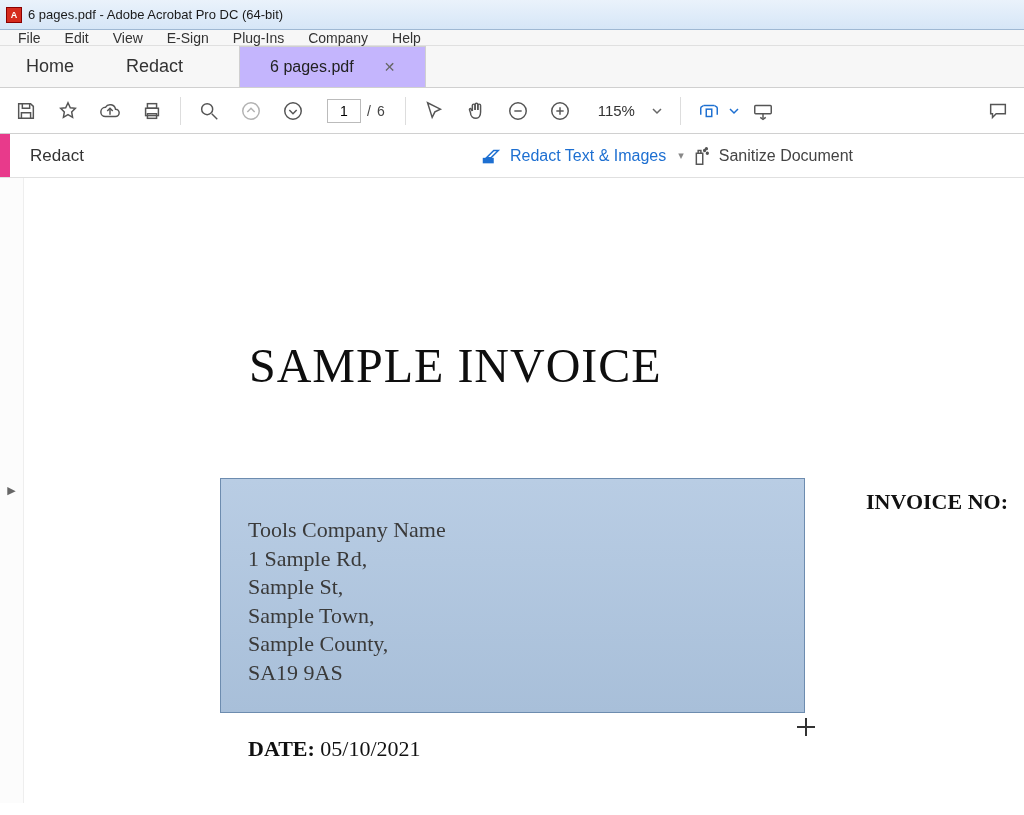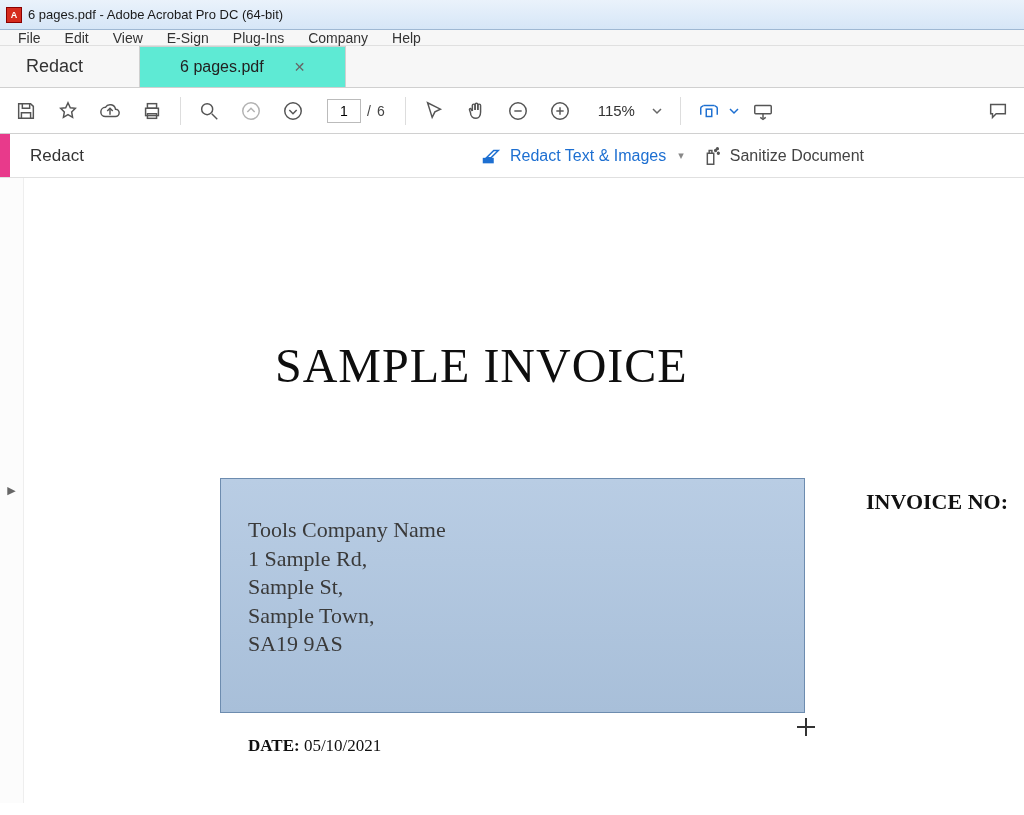--- a/index.html
+++ b/index.html
@@ -6,54 +6,54 @@
   html, body { width: 1024px; height: 815px; overflow: hidden; font-family: "Segoe UI", Arial, sans-serif; background: #fff; }
   
   .titlebar { height: 30px; background: linear-gradient(#eaf2fb,#d6e6f7); border-bottom: 1px solid #9fb8d3; display:flex; align-items:center; padding:0 6px; font-size:13px; color:#1a1a1a; }
   .titlebar .pdf-ico { width:16px; height:16px; background:#d52b1e; border:1px solid #8a0000; margin-right:6px; display:flex; align-items:center; justify-content:center; color:#fff; font-size:9px; font-weight:bold;}
   
   .menubar { height:16px; background:#f7f7f7; border-bottom:1px solid #e0e0e0; display:flex; align-items:center; padding:0 8px; gap:4px; font-size:14px; color:#333; }
   .menubar .mitem { padding:4px 10px; cursor:default; }
   
   .tabstrip { height:42px; background:#f7f7f7; border-bottom:1px solid #d0d0d0; display:flex; align-items:stretch; }
   .bigtab { display:flex; align-items:center; padding:0 26px; font-size:18px; color:#333; cursor:default; }
-  .filetab { display:flex; align-items:center; padding:0 40px; font-size:16px; color:#222; background:#5eead4; border-top:1px solid #d0d0d0; border-left:1px solid #d0d0d0; border-right:1px solid #d0d0d0; position:relative; margin-left:30px; }
+  .filetab { display:flex; align-items:center; padding:0 30px; font-size:16px; color:#222; background:#c4b5fd; border-top:1px solid #d0d0d0; border-left:1px solid #d0d0d0; border-right:1px solid #d0d0d0; position:relative; margin-left:30px; }
   .filetab .close { margin-left:30px; font-size:14px; color:#666; cursor:pointer; }
   
   .toolbar { height:46px; background:#fff; border-bottom:1px solid #d0d0d0; display:flex; align-items:center; padding:0 8px; gap:6px; }
   .tbtn { width:36px; height:36px; display:flex; align-items:center; justify-content:center; color:#555; cursor:pointer; border-radius:3px; }
   .tbtn svg { width:22px; height:22px; stroke:#555; fill:none; stroke-width:1.6; }
   .sep { width:1px; height:28px; background:#ddd; margin:0 4px; }
   .pagectl { display:flex; align-items:center; gap:6px; margin:0 10px; }
   .pagectl input { width:34px; height:24px; text-align:center; border:1px solid #bbb; font-size:14px; }
   .pagectl .of { font-size:14px; color:#444; }
   .zoomctl { display:flex; align-items:center; gap:11px; margin:0 8px; }
   .zoomctl .zval { font-size:15px; color:#333; padding:2px 6px; }
   .zoomctl .zdrop { display:flex; align-items:center; }
   .accentbtn svg { stroke:#1d6fd1; }
   
   .redactbar { height:44px; background:#fff; border-bottom:1px solid #e0e0e0; display:flex; align-items:center; position:relative; }
   .redactbar .pinkstrip { width:10px; height:100%; background:#e83a8b; }
   .redactbar .rlabel { font-size:17px; color:#333; margin-left:20px; }
-  .redactbar .rgroup { display:flex; align-items:center; gap:16px; position:absolute; left:480px; }
+  .redactbar .rgroup { display:flex; align-items:center; gap:5px; position:absolute; left:480px; }
   .rbtn { display:flex; align-items:center; gap:8px; font-size:16px; cursor:pointer; }
   .rbtn.blue { color:#1d6fd1; }
   .rbtn.gray { color:#444; }
   .rbtn .ricon { width:22px; height:22px; }
   .rbtn .caret { font-size:11px; color:#888; margin-left:4px; }
   
   .docarea { position:relative; width:1024px; height:625px; background:#fff; display:flex; }
   .sidegutter { width:24px; background:#fcfcfc; border-right:1px solid #eee; display:flex; align-items:center; justify-content:center; }
   .sidegutter .expand { font-size:11px; color:#666; cursor:pointer; }
   .page { flex:1; position:relative; background:#fff; overflow:hidden; }
-  .doc-title { position:absolute; left:225px; top:160px; font-family:"Times New Roman", serif; font-size:48px; letter-spacing:1px; color:#0e0e0e;margin-left:26px; }
+  .doc-title { position:absolute; left:225px; top:160px; font-family:"Times New Roman", serif; font-size:48px; letter-spacing:1px; color:#0e0e0e; }
   .selbox { position:absolute; left:196px; top:300px; width:585px; height:235px; background:linear-gradient(180deg,#b9cde4 0%,#a8bfd9 100%); border:1px solid #6d8caf; }
   .addr { position:absolute; left:224px; top:338px; font-family:"Times New Roman", serif; font-size:22px; color:#3a3a3a; line-height:1.3; }
   .invno { position:absolute; left:842px; top:311px; font-family:"Times New Roman", serif; font-size:22px; font-weight:bold; color:#111; white-space:nowrap; }
-  .dateline { position:absolute; left:224px; top:558px; font-family:"Times New Roman", serif; font-size:17px; color:#111; }
+  .dateline { position:absolute; left:224px; top:558px; font-family:"Times New Roman", serif; font-size:22px; color:#111; }
   .dateline .lbl { font-weight:bold; }
   .crosshair { position:absolute; left:773px; top:540px; width:18px; height:18px; pointer-events:none; }
   .crosshair::before, .crosshair::after { content:""; position:absolute; background:#333; }
   .crosshair::before { left:8px; top:0; width:2px; height:18px; }
   .crosshair::after { top:8px; left:0; height:2px; width:18px; }
 </style>
 </head>
 <body>
 
 <div class="titlebar">
@@ -65,20 +65,21 @@
   <div class="mitem">File</div>
   <div class="mitem">Edit</div>
   <div class="mitem">View</div>
   <div class="mitem">E-Sign</div>
   <div class="mitem">Plug-Ins</div>
   <div class="mitem">Company</div>
   <div class="mitem">Help</div>
 </div>
 
 <div class="tabstrip">
+  <div class="bigtab">Home</div>
   <div class="bigtab">Redact</div>
   <div class="filetab">
     <span>6 pages.pdf</span>
     <span class="close">✕</span>
   </div>
 </div>
 
 <div class="toolbar">
   <div class="tbtn">
     <svg viewBox="0 0 24 24">
@@ -230,20 +231,21 @@
   <div class="page">
     <div class="doc-title">SAMPLE INVOICE</div>
 
     <div class="selbox"></div>
 
     <div class="addr">
       <div>Tools Company Name</div>
       <div>1 Sample Rd,</div>
       <div>Sample St,</div>
       <div>Sample Town,</div>
+      <div>Sample County,</div>
       <div>SA19 9AS</div>
     </div>
 
     <div class="invno">INVOICE NO:</div>
 
     <div class="dateline">
       <span class="lbl">DATE:</span>
       <span>05/10/2021</span>
     </div>
 

